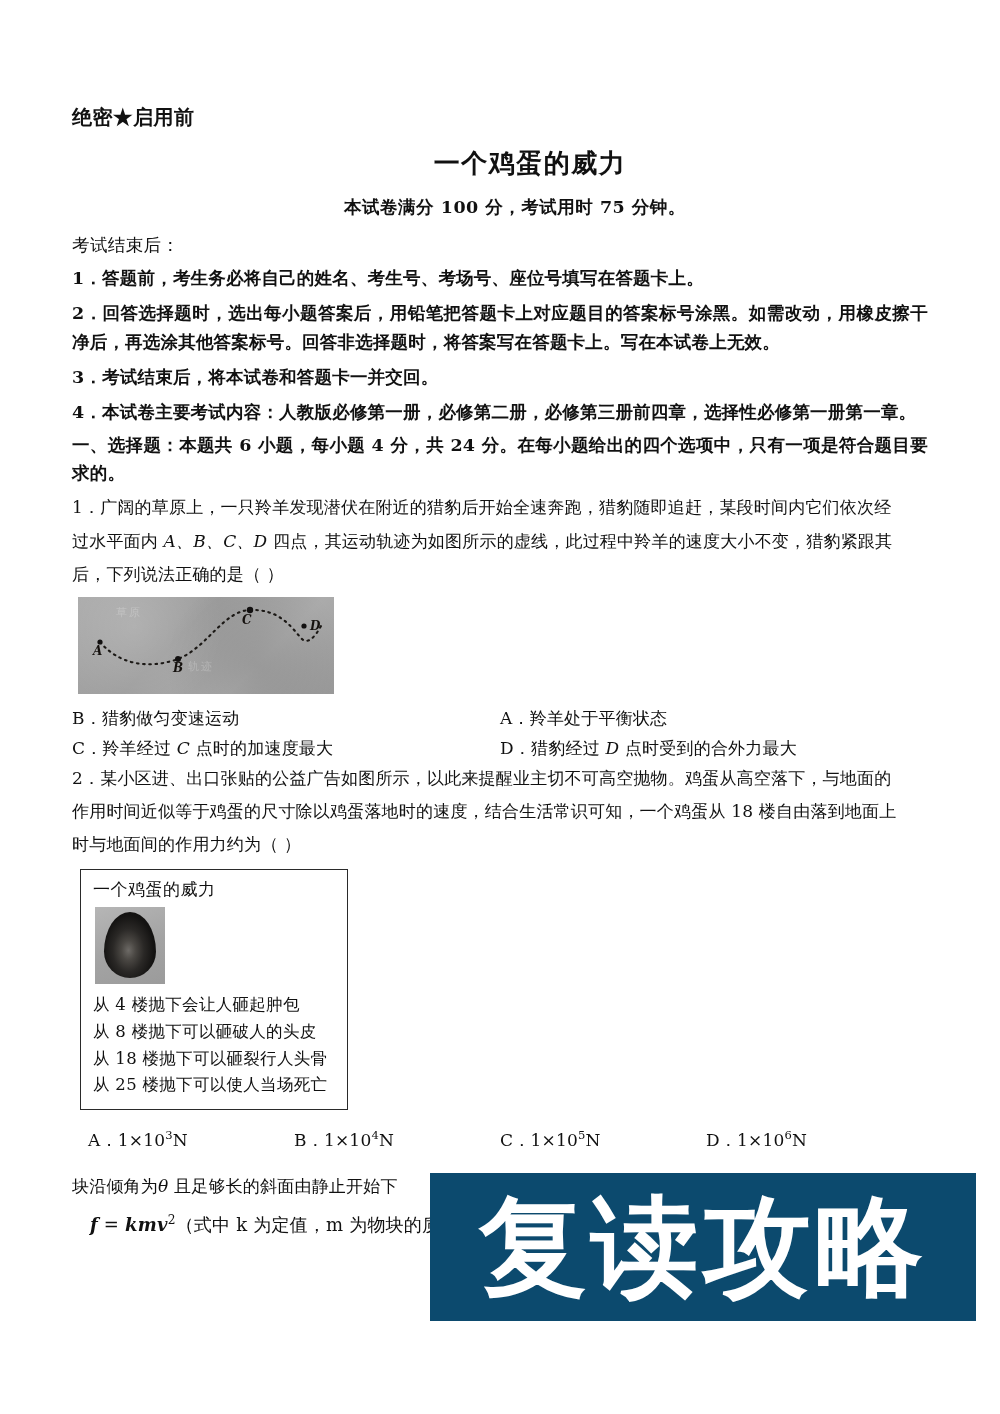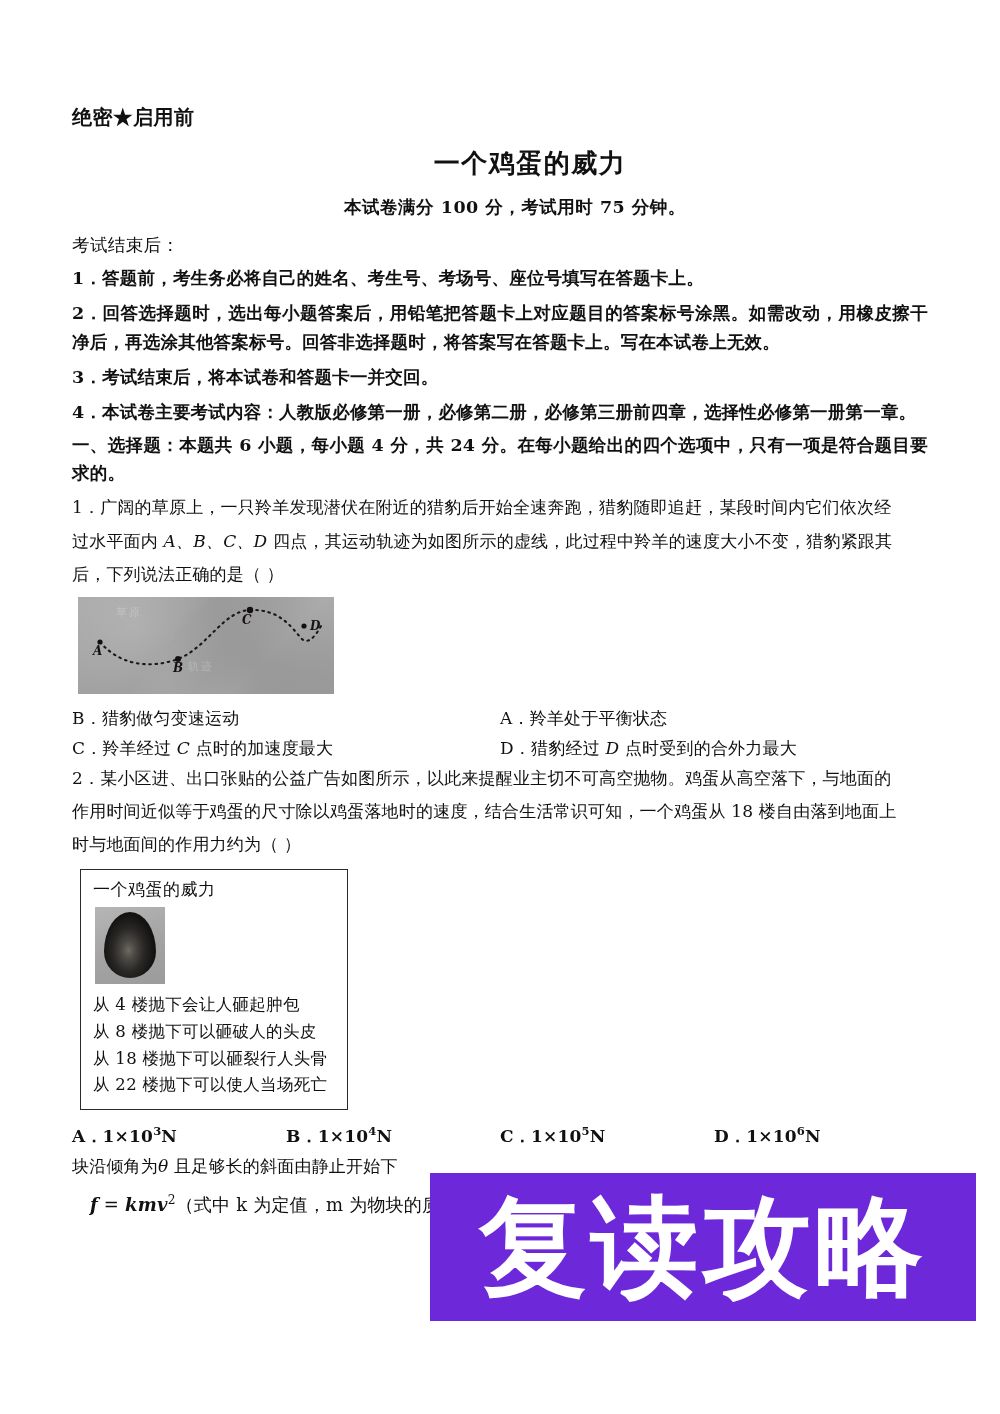--- a/index.html
+++ b/index.html
@@ -96,22 +96,21 @@
   .opt-row .opt {
     width: 50%;
     letter-spacing: .2px;
   }
   .opt .it { font-style: italic; }
 
   .opt-row4 {
     display: flex;
     font-size: 17px;
     line-height: 1.75;
-    margin: 0;
-    font-weight: bold;
+    margin: 16px;
   }
   .opt-row4 .opt4 { width: 25%; letter-spacing: .2px; }
   sup { font-size: .68em; vertical-align: super; line-height: 0; }
 
   
   .fig-traj {
     position: relative;
     width: 256px;
     height: 97px;
     margin: 8px 0 10px 6px;
@@ -183,21 +182,21 @@
   }
   .formula .mi { font-style: italic; font-weight: bold; }
 
   
   .watermark {
     position: absolute;
     left: 430px;
     top: 1173px;
     width: 546px;
     height: 148px;
-    background: #6d28d9;
+    background: #0c4a6e;
     display: flex;
     align-items: center;
     justify-content: center;
     z-index: 40;
   }
   .watermark-text {
     color: #ffffff;
     font-family: "DejaVu Sans", "Liberation Sans", sans-serif;
     font-size: 108px;
     font-weight: bold;
@@ -258,21 +257,21 @@
     <div class="q-text">时与地面间的作用力约为（      ）</div>
 
     <div class="poster">
       <div class="poster-title">一个鸡蛋的威力</div>
       <div class="egg-photo">
         <div class="egg-shape"></div>
       </div>
       <div class="poster-line">从 4 楼抛下会让人砸起肿包</div>
       <div class="poster-line">从 8 楼抛下可以砸破人的头皮</div>
       <div class="poster-line">从 18 楼抛下可以砸裂行人头骨</div>
-      <div class="poster-line">从 22 楼抛下可以使人当场死亡</div>
+      <div class="poster-line">从 25 楼抛下可以使人当场死亡</div>
     </div>
 
     <div class="opt-row4">
       <div class="opt4"><span>A．</span><span>1×10</span><sup>3</sup><span>N</span></div>
       <div class="opt4"><span>B．</span><span>1×10</span><sup>4</sup><span>N</span></div>
       <div class="opt4"><span>C．</span><span>1×10</span><sup>5</sup><span>N</span></div>
       <div class="opt4"><span>D．</span><span>1×10</span><sup>6</sup><span>N</span></div>
     </div>
 
     <div class="q-text"><span>块沿倾角为</span><span class="it">θ</span><span> 且足够长的斜面由静止开始下</span></div>

